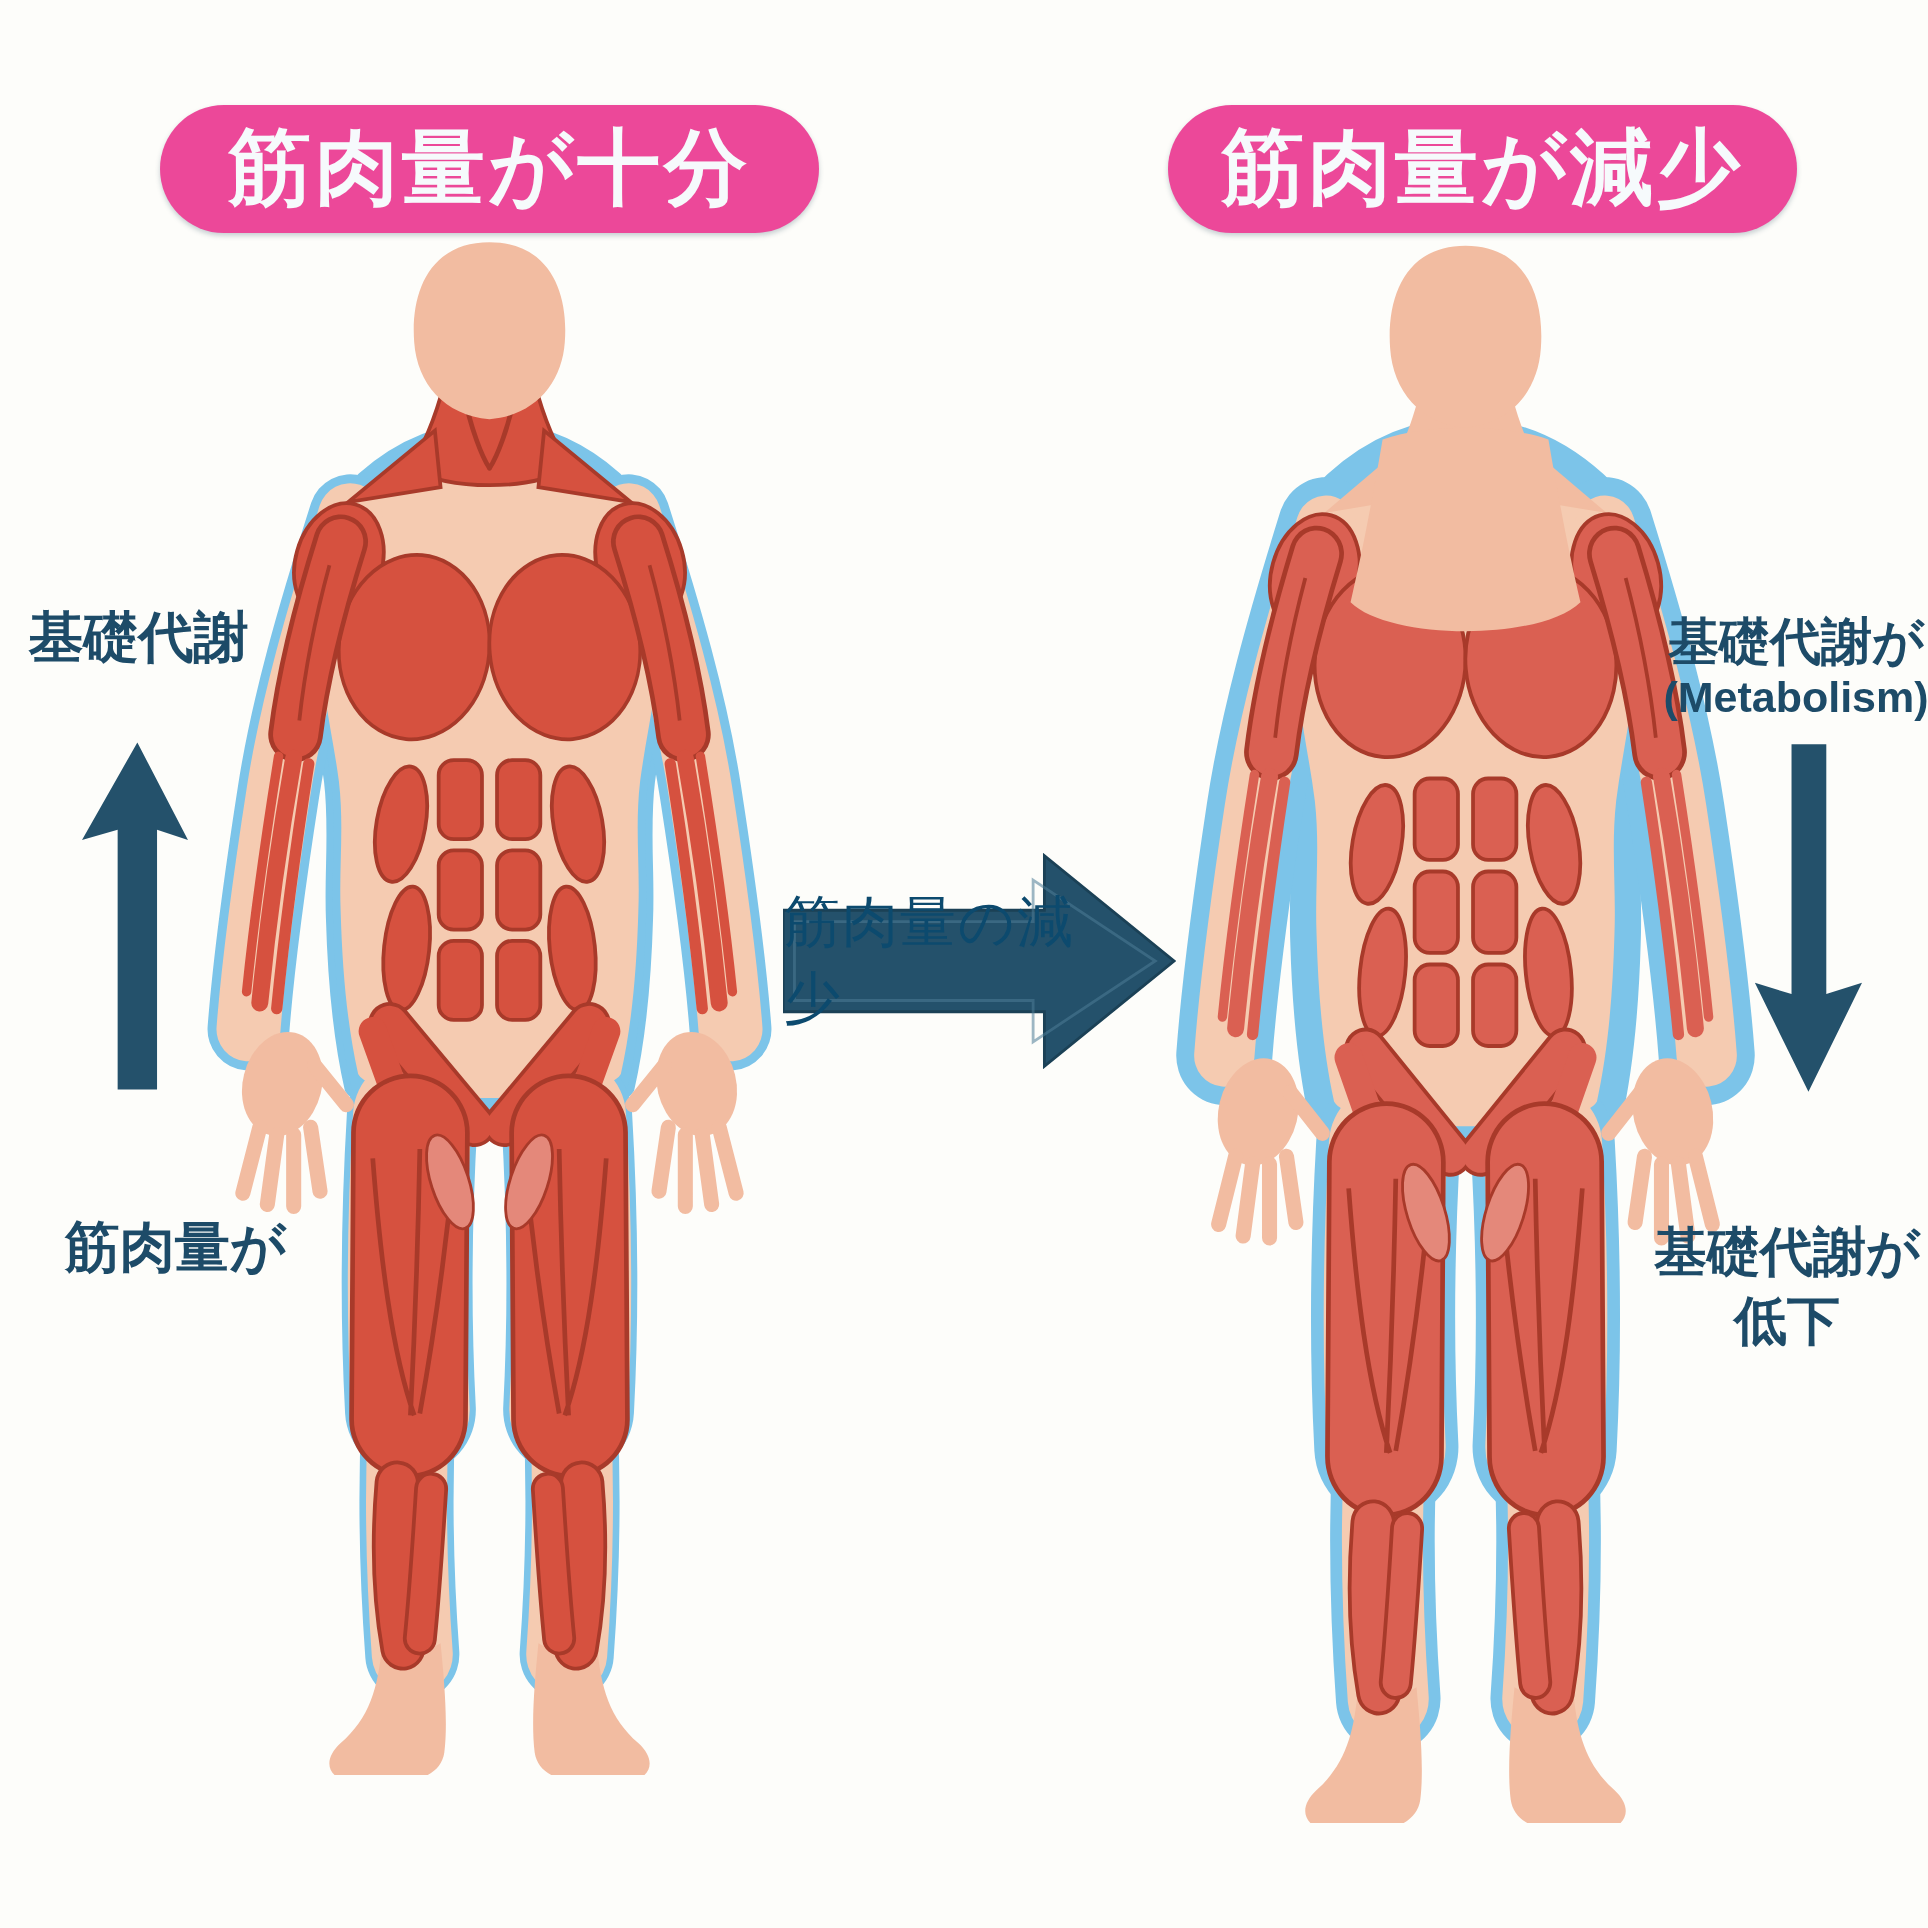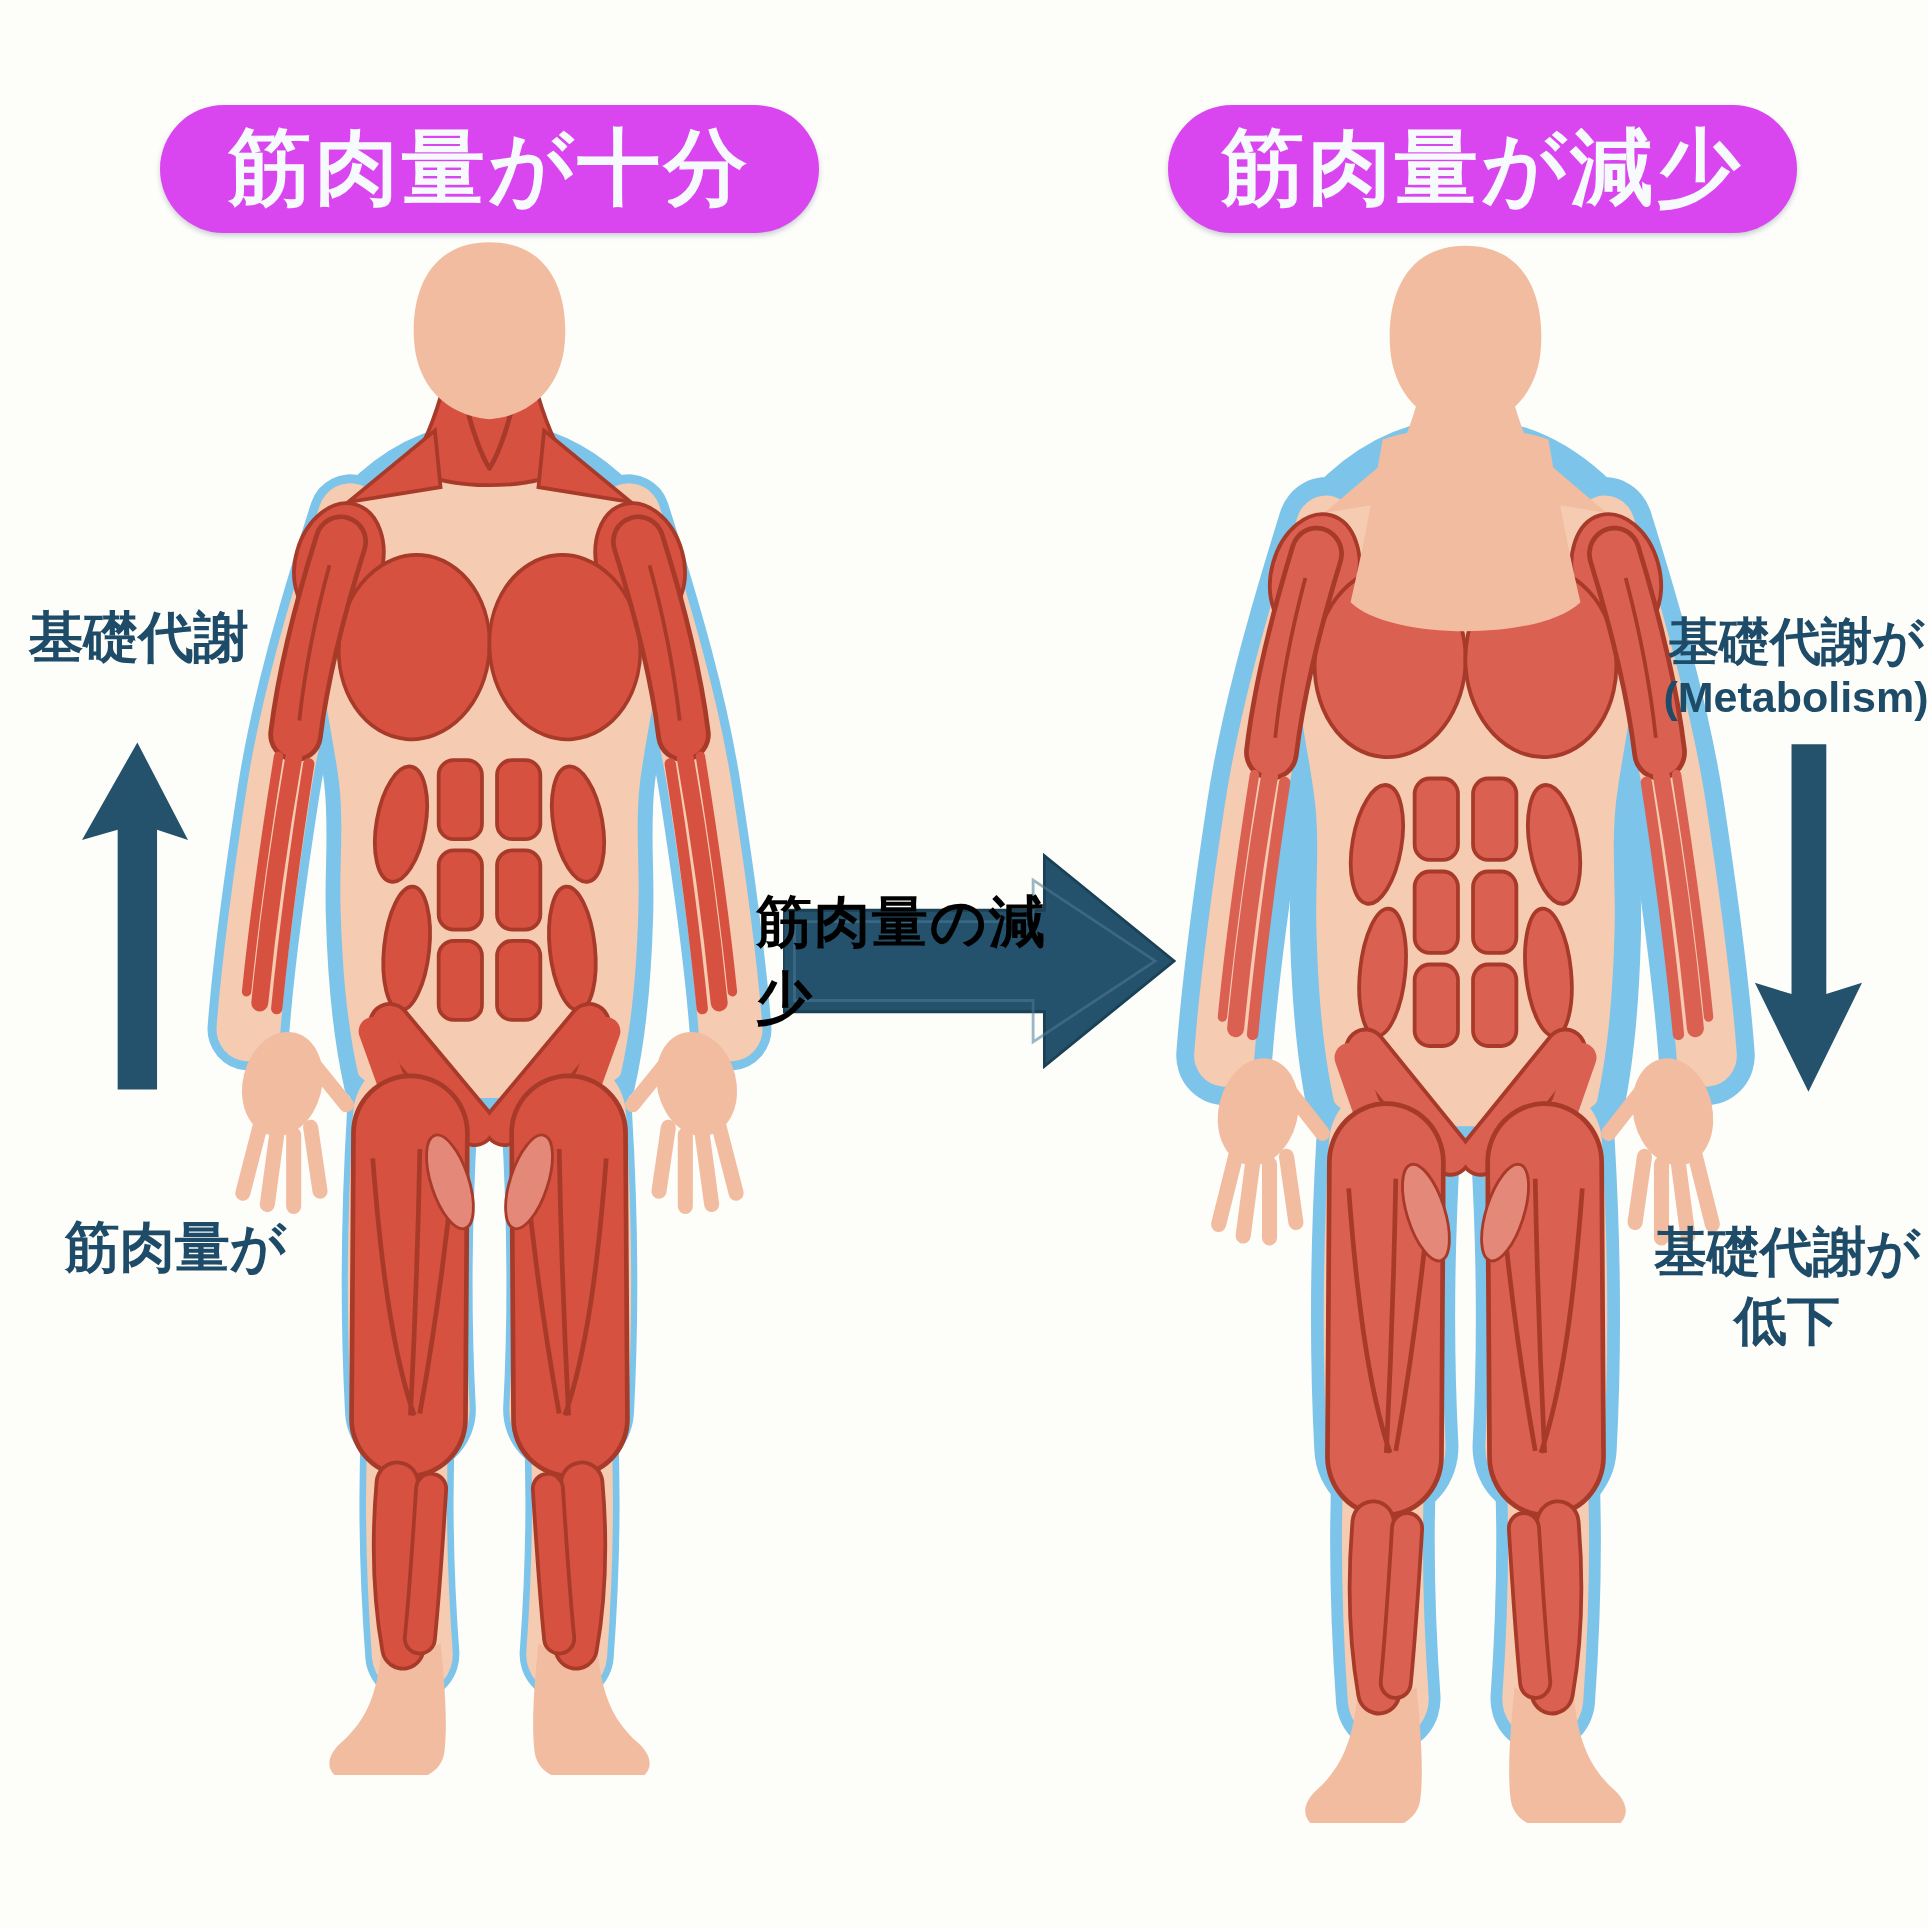--- a/index.html
+++ b/index.html
@@ -4,44 +4,44 @@
 <style>
   html,body{margin:0;padding:0;}
   body{
     width:1928px;height:1928px;position:relative;overflow:hidden;
     background:#fdfdfa;
     font-family:"Liberation Sans","DejaVu Sans",sans-serif;
   }
   .abs{position:absolute;}
   
   .badge{
-    background:#d946ef;color:#f6fafc;border-radius:66px;
+    background:#ec4899;color:#f6fafc;border-radius:66px;
     display:flex;align-items:center;justify-content:center;
     font-weight:bold;font-size:83px;letter-spacing:3.8px;
     box-shadow:0 2.8px 5.6px rgba(40,70,90,.25);
   }
   .badge-left{left:160px;top:105px;width:659px;height:128px;}
   .badge-right{left:1168px;top:105px;width:629px;height:128px;text-align:right;}
   
   .note{
     color:#1d4b68;font-weight:bold;text-align:center;line-height:1.18;
   }
   .note .l1{display:block;}
   .note .l2{display:block;}
   .note-left-metab{left:21px;top:605px;width:235px;font-size:55px;}
   .note-left-muscle{left:20px;top:1215px;width:311px;font-size:55px;}
   .note-left-muscle .l2{font-size:47px;}
   .note-right-metab{left:1655px;top:612px;width:282px;font-size:51px;}
   .note-right-metab .l2{font-size:43px;}
   .note-right-decline{left:1646px;top:1218px;width:282px;font-size:53px;line-height:1.3;}
   
   .trans-label{
-    left:756px;top:852px;width:316px;height:218px;
+    left:784px;top:852px;width:316px;height:218px;
     display:flex;align-items:center;justify-content:center;
-    color:#000000;font-weight:bold;font-size:56px;letter-spacing:1.9px;
+    color:#0c4a6e;font-weight:normal;font-size:56px;letter-spacing:1.9px;
   }
   
   .figure{
     --skin:#f2bca1;
     --skinshade:#e7a98d;
     --blue:#7cc4e9;
     --cream:#f5cbb1;
     --muscle:#d6513f;
     --mdark:#a83a2a;
     --mlight:#e4887a;

